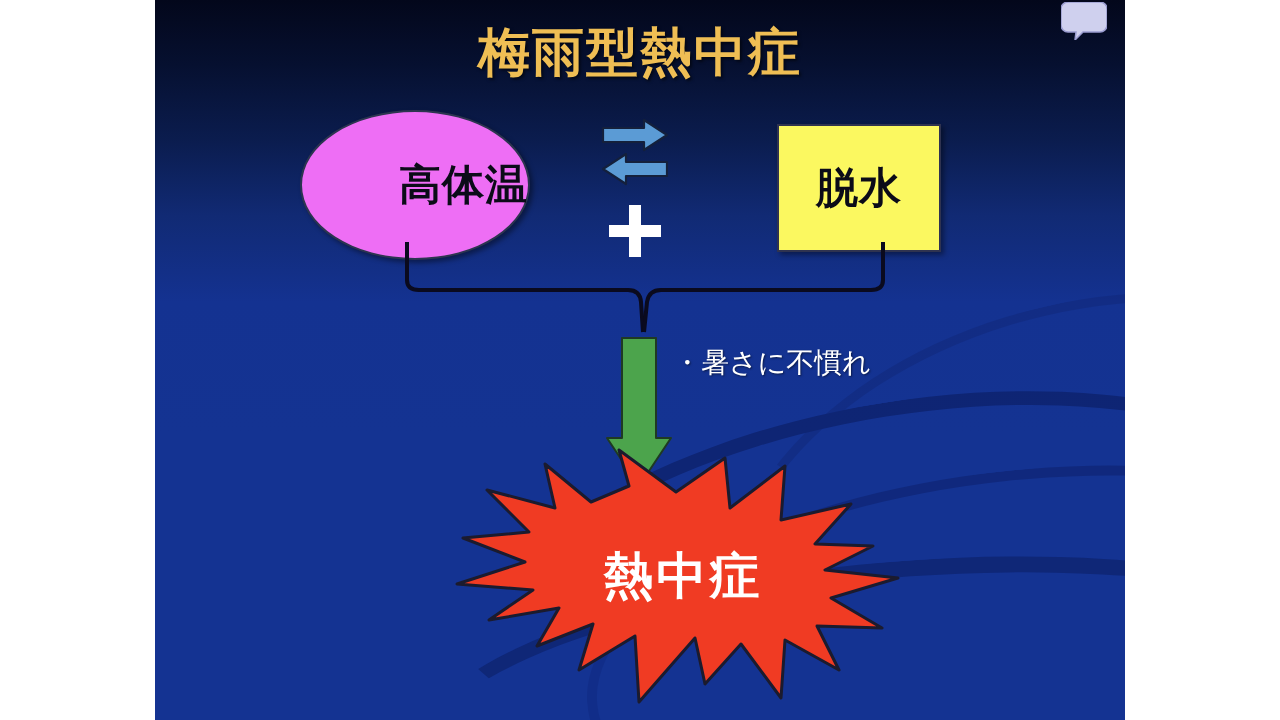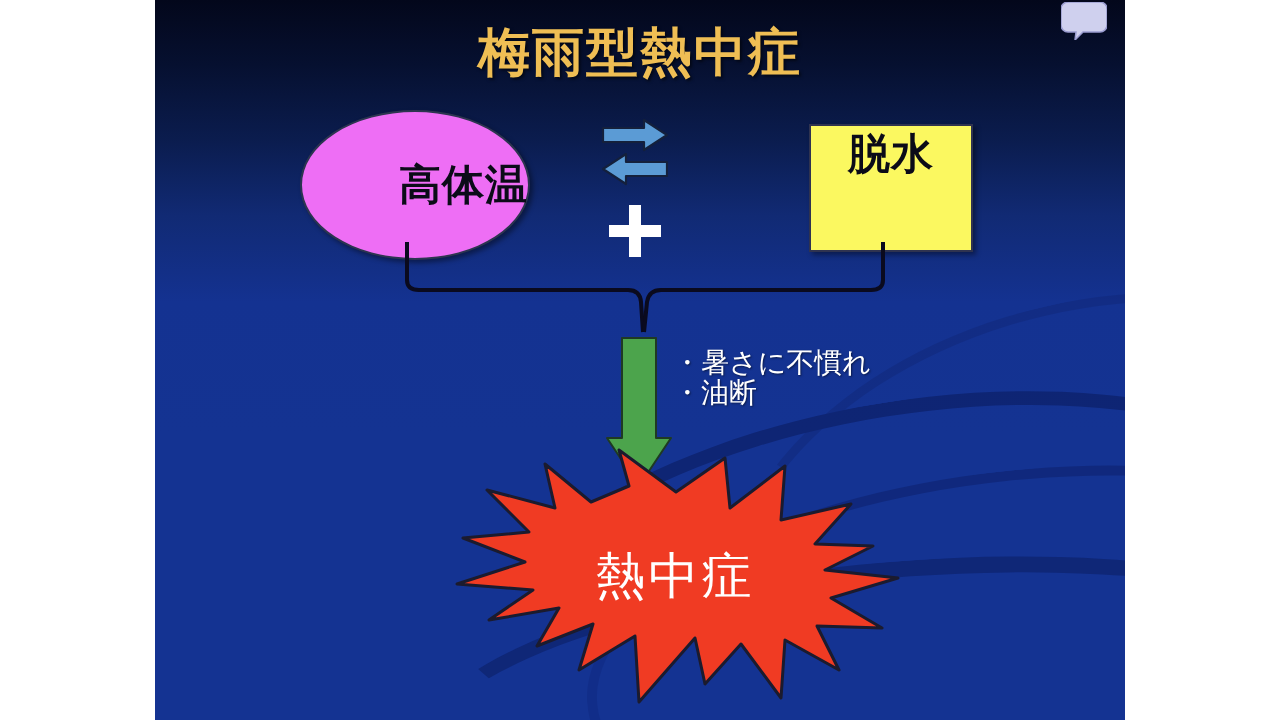--- a/index.html
+++ b/index.html
@@ -122,28 +122,29 @@
     color: #0b0b18;
     font-size: 42px;
     font-weight: bold;
     letter-spacing: 1px;
     white-space: nowrap;
   }
 
   
   #rect-dehydration {
     position: absolute;
-    left: 654px;            
+    left: 622px;            
     top: 124px;
     width: 160px;
     height: 124px;
     background: #fbf860;
     border: 2px solid #2f3350;
     box-shadow: 3px 3px 5px rgba(0,0,0,0.40);
     display: flex;
+    align-items: center;
     justify-content: center;
   }
   #rect-dehydration .shape-label {
     color: #0b0b18;
     font-size: 42px;
     font-weight: bold;
     letter-spacing: 1px;
     white-space: nowrap;
   }
 
@@ -220,28 +221,28 @@
   
   #explosion-heatstroke {
     position: absolute;
     left: 278px;            
     top: 448px;
     width: 470px;
     height: 256px;
   }
   #explosion-heatstroke .burst-label {
     position: absolute;
-    left: 0; top: 0;
+    left: 8px; top: 0;
     width: 470px; height: 256px;
     display: flex;
     align-items: center;
     justify-content: center;
     color: #ffffff;
     font-size: 50px;
-    font-weight: normal;
+    font-weight: bold;
     letter-spacing: 3px;
     white-space: nowrap;
     padding-left: 14px;
     box-sizing: border-box;
   }
 </style>
 </head>
 <body>
 
 <div id="stage">
@@ -294,21 +295,20 @@
     </div>
 
     <div id="arrow-down-green">
       <svg width="68" height="152" viewBox="0 0 68 152">
         <path d="M17 2 H51 V102 H66 L34 150 L2 102 H17 Z" fill="#4ca44c" stroke="#1f3a23" stroke-width="2" stroke-linejoin="round"></path>
       </svg>
     </div>
 
     <div id="factor-list">
       <div class="factor-item">・暑さに不慣れ</div>
-      <div class="factor-item">・油断</div>
     </div>
 
     <div id="explosion-heatstroke">
       <svg width="470" height="256" viewBox="0 0 470 256">
         <path d="M196 38
                  L186 2
                  L243 44
                  L292 10
                  L297 60
                  L352 18

